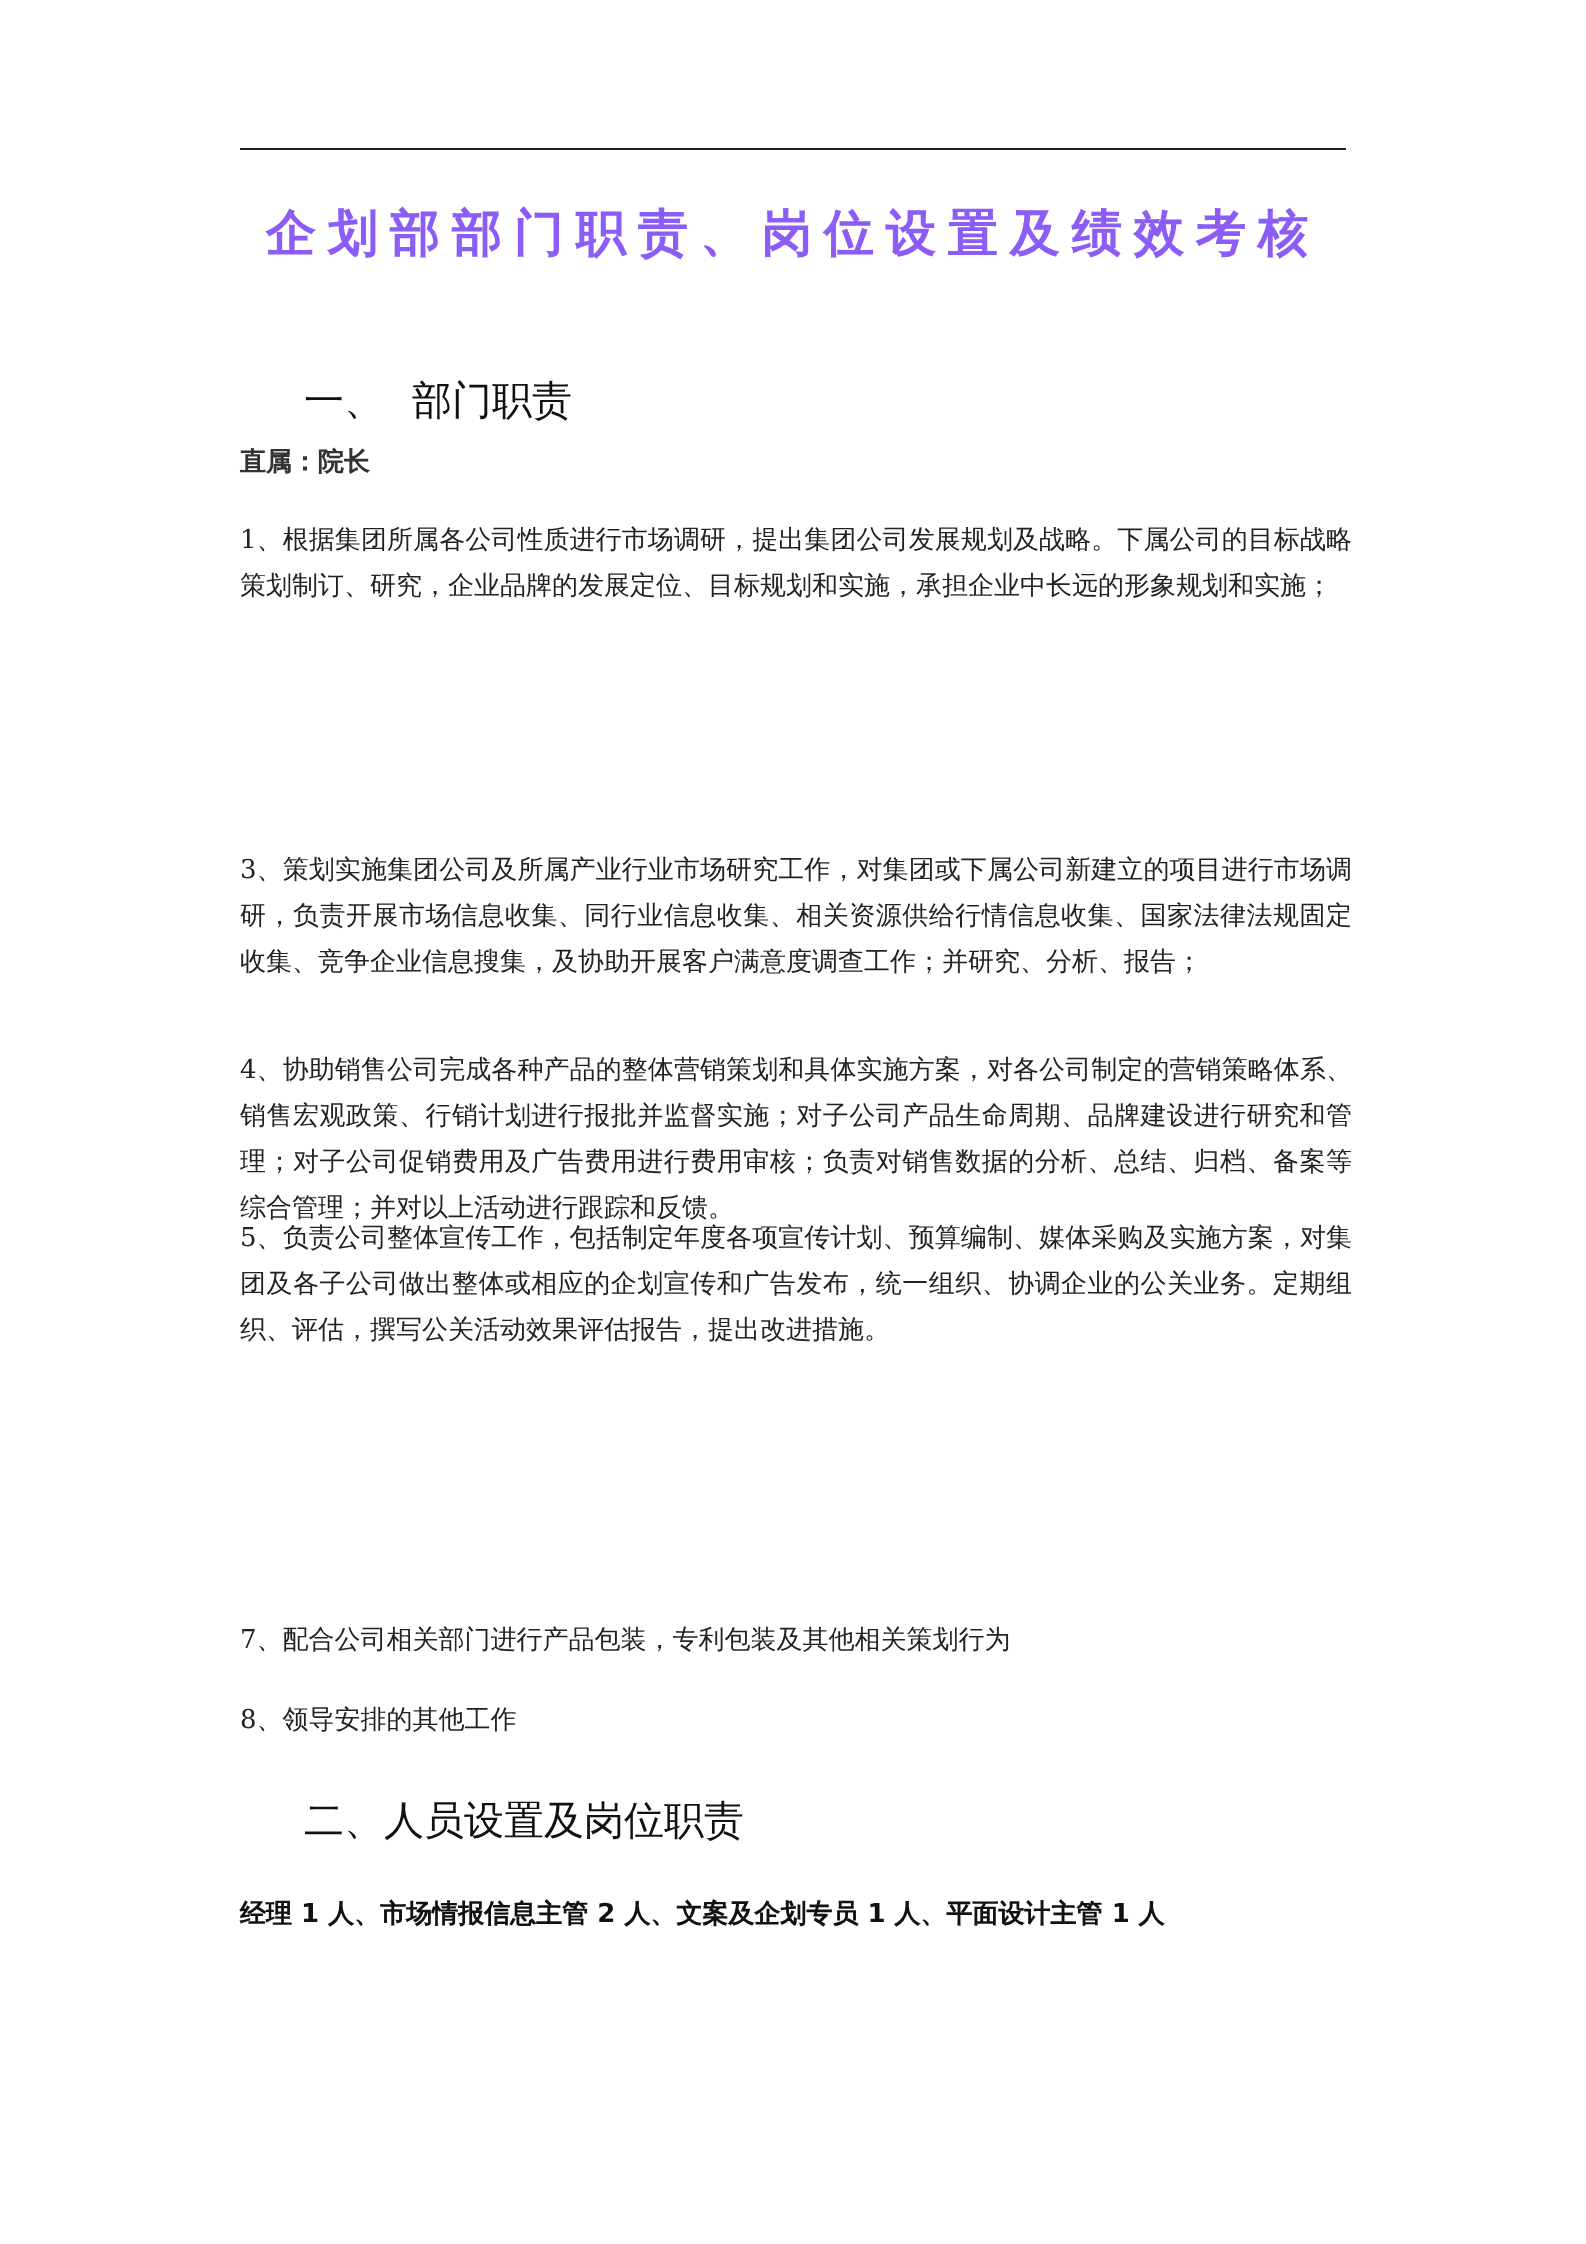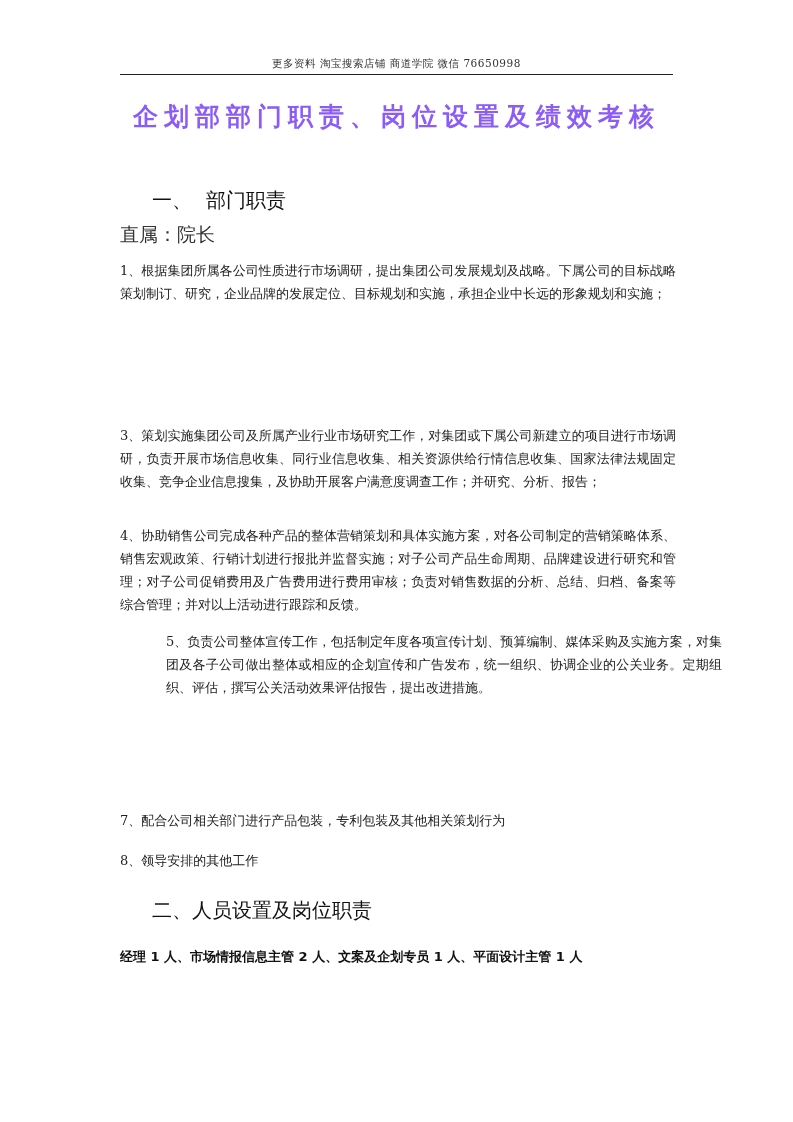--- a/index.html
+++ b/index.html
@@ -11,40 +11,39 @@
     .header-rule { position: absolute; left: 120px; width: 553px; top: 74px; height: 0;
                    border-top: 1.2px solid #222; }
     .doc-title { position: absolute; left: 120px; width: 553px; top: 100px; text-align: center;
                  font-size: 25px; font-weight: bold; letter-spacing: 6px; color: #8b5cf6;
                  font-family: "DejaVu Serif", "Liberation Serif", serif; }
     .section-heading { position: absolute; left: 120px; font-size: 20px; color: #111;
                        font-family: "DejaVu Sans", "Liberation Sans", sans-serif; margin-left: 32px; }
     .sec1 { top: 187px; }
     .sec1 .num { margin-right: 14px; }
     .sec2 { top: 897px; }
-    .meta { position: absolute; left: 120px; top: 222px; font-size: 19px; color: #333; }
+    .meta { position: absolute; left: 120px; top: 222px; font-size: 13px; color: #333; font-weight: bold; }
     .para { position: absolute; left: 120px; width: 556px; font-size: 13px; line-height: 23px;
             color: #222; text-align: justify; }
     .p1 { top: 259px; }
     .p2 { top: 343px; }
     .p3 { top: 424px; }
     .p4 { top: 524px; }
-    .p5 { top: 630px; margin-left: 46px; }
+    .p5 { top: 608px; }
     .p6 { top: 709px; }
     .p7 { top: 809px; }
     .p8 { top: 849px; }
     .staffing { position: absolute; left: 120px; top: 948px; font-size: 13px; font-weight: bold;
                 color: #111; font-family: "DejaVu Sans", "Liberation Sans", sans-serif; }
   </style>
 </head>
 <body>
 
 <div class="page">
 
-  <div class="header-note">更多资料 淘宝搜索店铺 商道学院  微信 76650998</div>
   <div class="header-rule"></div>
 
   <div class="doc-title">企划部部门职责、岗位设置及绩效考核</div>
 
   <div class="section-heading sec1">
     <span class="num">一、</span><span>部门职责</span>
   </div>
 
   <div class="meta">直属：院长</div>
 

